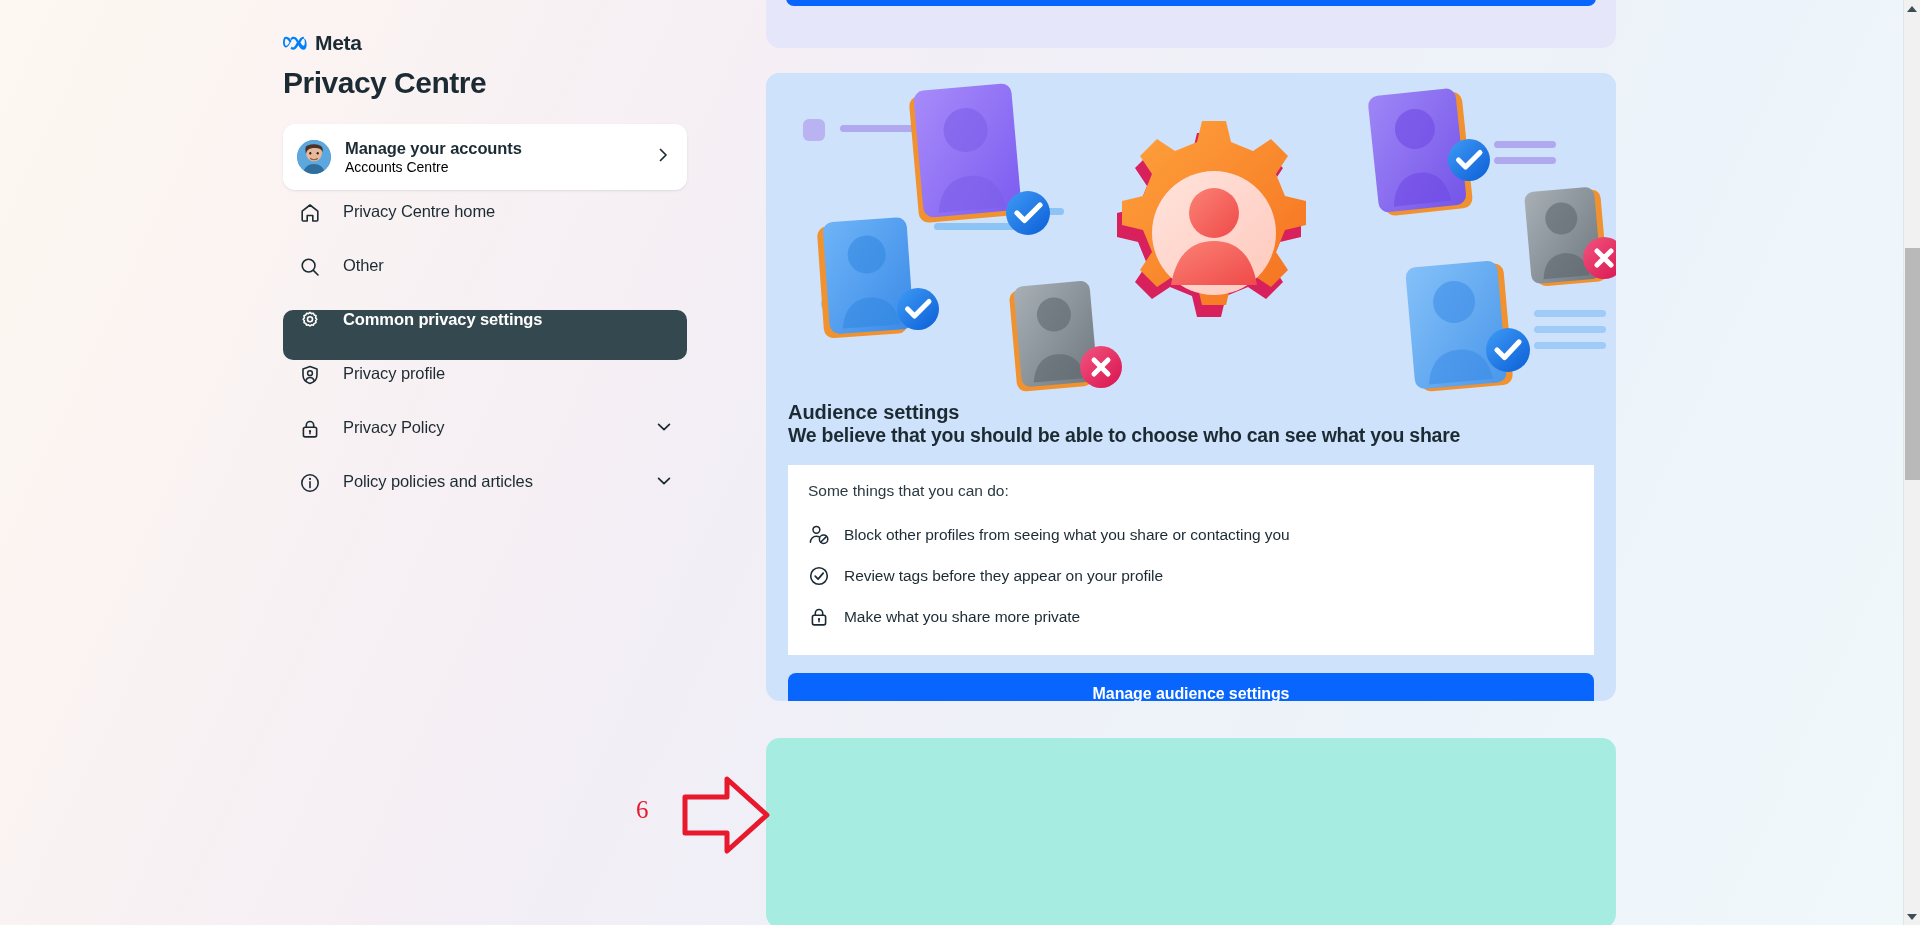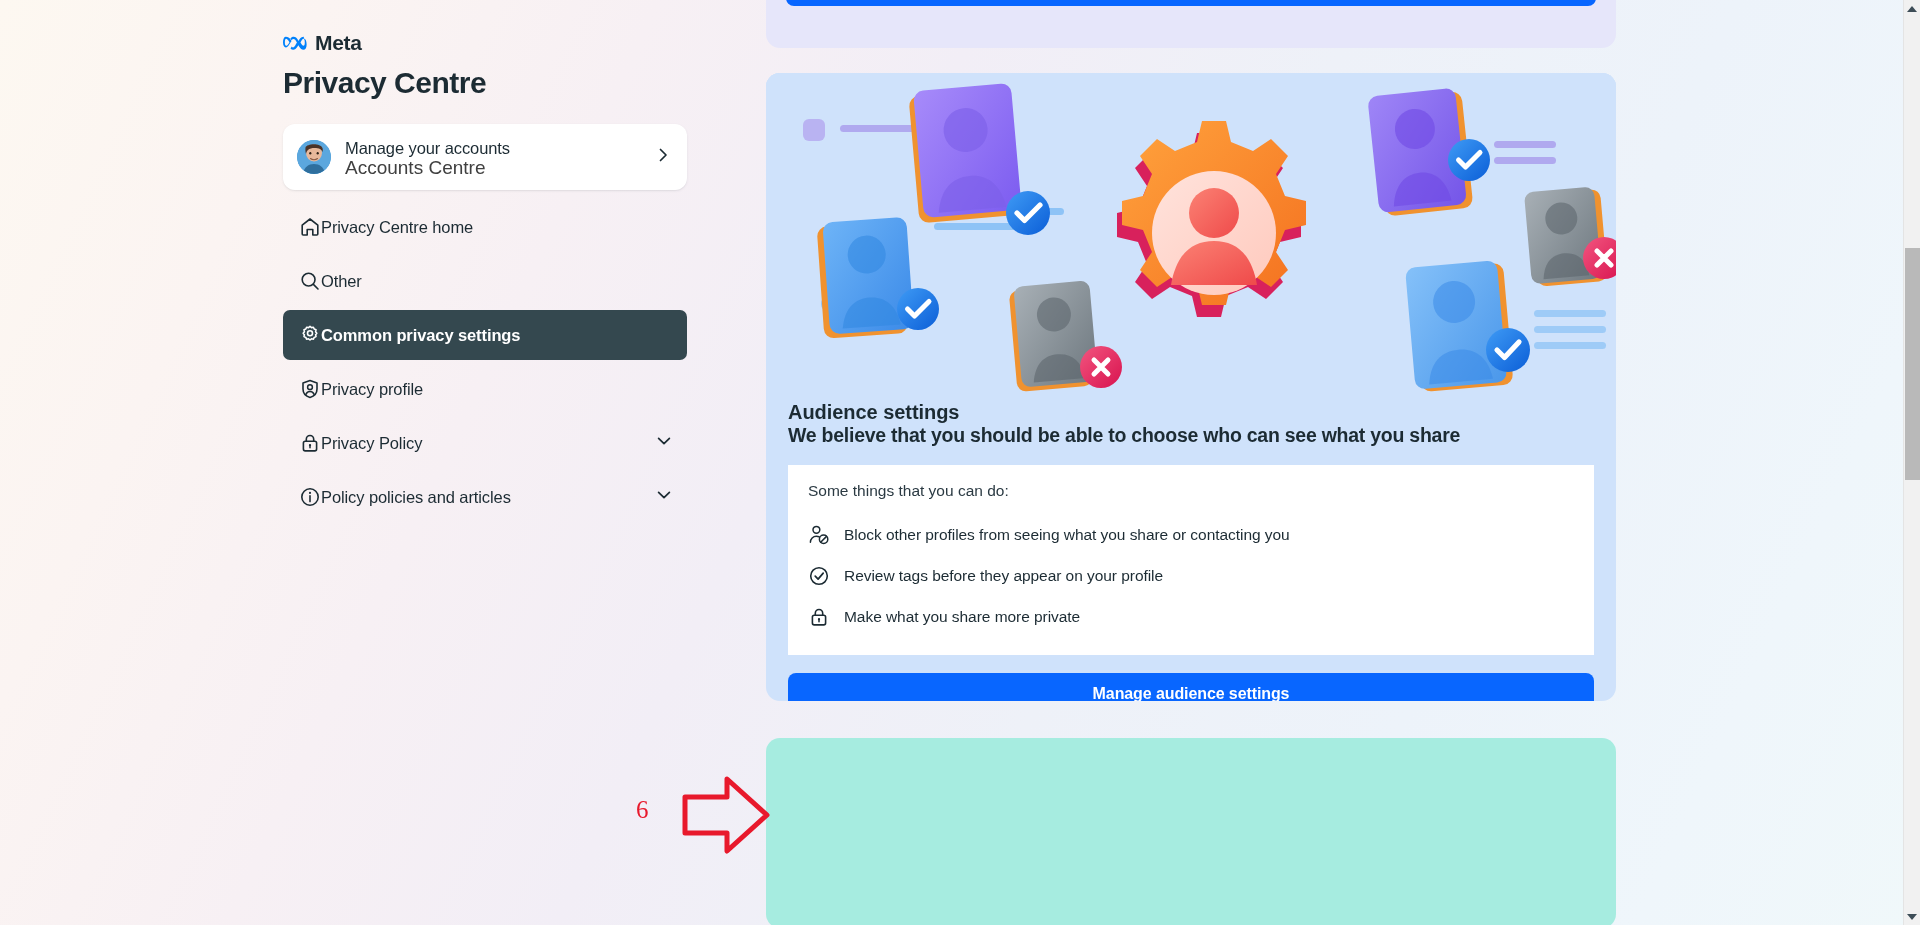--- a/index.html
+++ b/index.html
@@ -95,45 +95,45 @@
     gap: 14px;
   }
   .avatar {
     width: 34px; height: 34px; border-radius: 50%;
     flex: 0 0 34px; overflow: hidden;
     background: #4a9cd6; position: relative;
   }
   .avatar svg { display: block; width: 34px; height: 34px; }
   .account-text { flex: 1; min-width: 0; }
   .account-title {
-    font-size: 16.5px; font-weight: 400; color: #1c2b33;
+    font-size: 16.5px; font-weight: 700; color: #1c2b33;
     line-height: 20px; letter-spacing: -0.1px;
   }
   .account-sub {
-    font-size: 19px; color: #404040; line-height: 19px;
+    font-size: 14px; color: #000000; line-height: 19px;
   }
   .chev-right { flex: 0 0 16px; }
 
   .nav-item {
-    display: flex; align-items: center;
+    display: flex; align-items: flex-start;
     width: 404px; height: 50px;
     border-radius: 10px;
     padding: 0 14px 0 16px;
+    gap: 22px;
     margin-bottom: 4px;
     cursor: pointer;
   }
   .nav-item .nav-ico { flex: 0 0 22px; height: 22px; display: block; }
   .nav-label {
     flex: 1;
     font-size: 16.5px; color: #1c2b33;
     letter-spacing: -0.1px;
   }
   .nav-item.active {
     background: #34484f;
-    border-radius: 7px;
   }
   .nav-item.active .nav-label { color: #ffffff; font-weight: 700; }
   .nav-chev { flex: 0 0 18px; }
 
   
   .main {
     position: absolute;
     left: 722px; top: 0;
     width: 1181px; height: 925px;
   }

